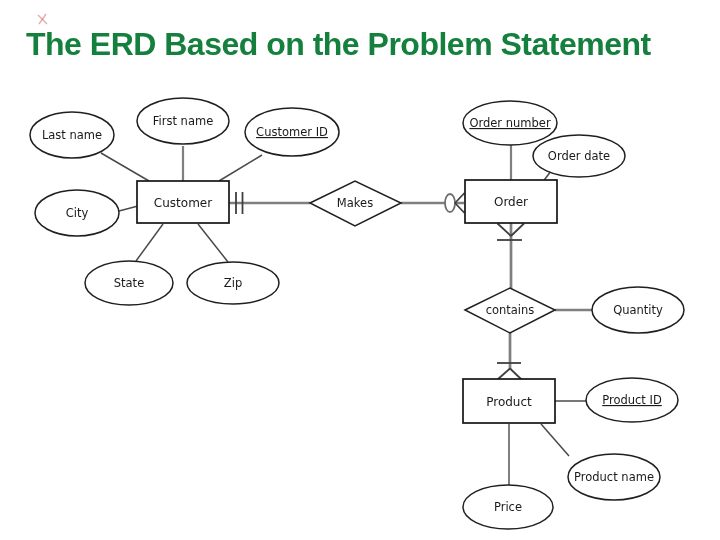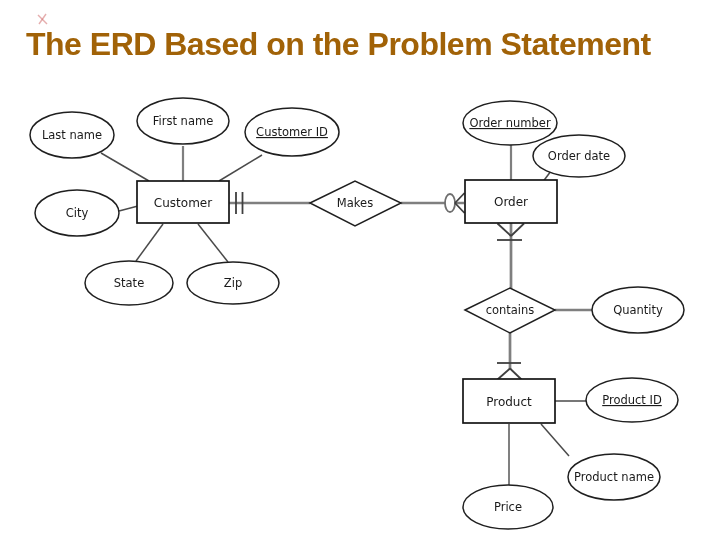--- a/index.html
+++ b/index.html
@@ -3,21 +3,21 @@
 <meta charset="utf-8">
 <style>
   html,body{margin:0;padding:0;background:#fff;}
   .slide{
     position:relative;width:720px;height:540px;background:#ffffff;overflow:hidden;
     font-family:"DejaVu Sans",sans-serif;
   }
   .title{
     position:absolute;left:26px;top:26px;margin:0;
     font-family:"Liberation Sans",sans-serif;
-    font-size:32px;font-weight:700;letter-spacing:-0.5px;color:#a16207;white-space:nowrap;
+    font-size:32px;font-weight:700;letter-spacing:-0.5px;color:#15803d;white-space:nowrap;
   }
   svg.erd{position:absolute;left:0;top:0;}
   .shape{fill:#ffffff;stroke:#1f1f1f;stroke-width:1.5;}
   .entity{fill:#ffffff;stroke:#141414;stroke-width:1.7;}
   .rel-line{stroke:#7f7f7f;stroke-width:2.7;fill:none;}
   .rel-line-mid{stroke:#7f7f7f;stroke-width:2.2;fill:none;}
   .attr-line{stroke:#4a4a4a;stroke-width:1.5;fill:none;}
   .attr-line-gray{stroke:#6a6a6a;stroke-width:1.7;fill:none;}
   .card{stroke:#3f3f3f;stroke-width:1.8;fill:none;}
   .card-circle{fill:#ffffff;stroke:#6e6e6e;stroke-width:1.8;}

